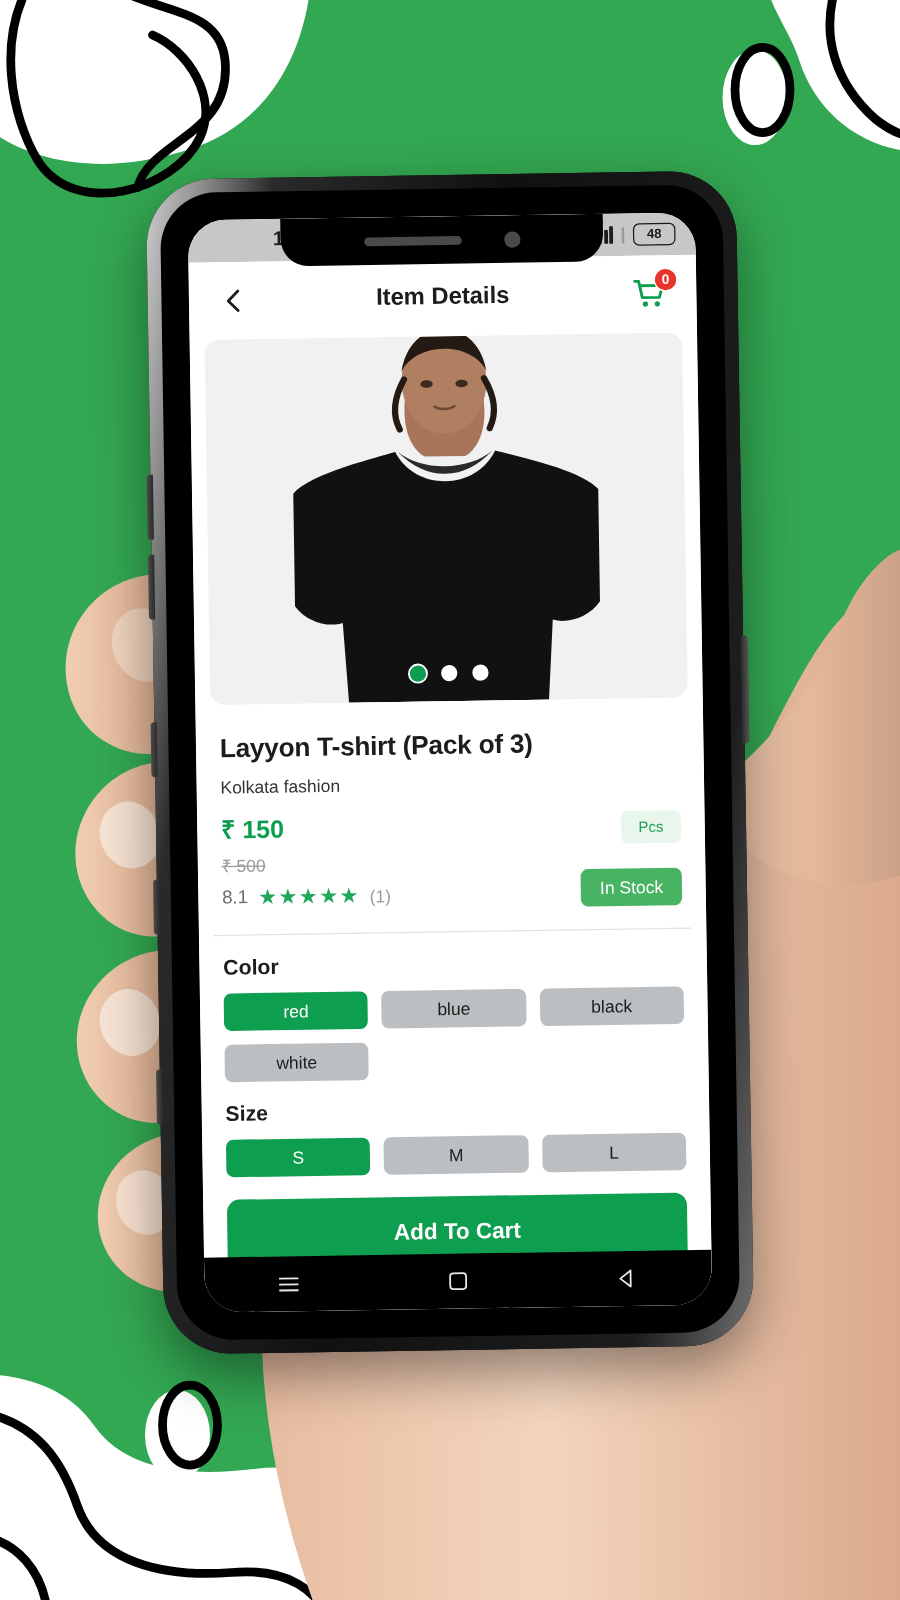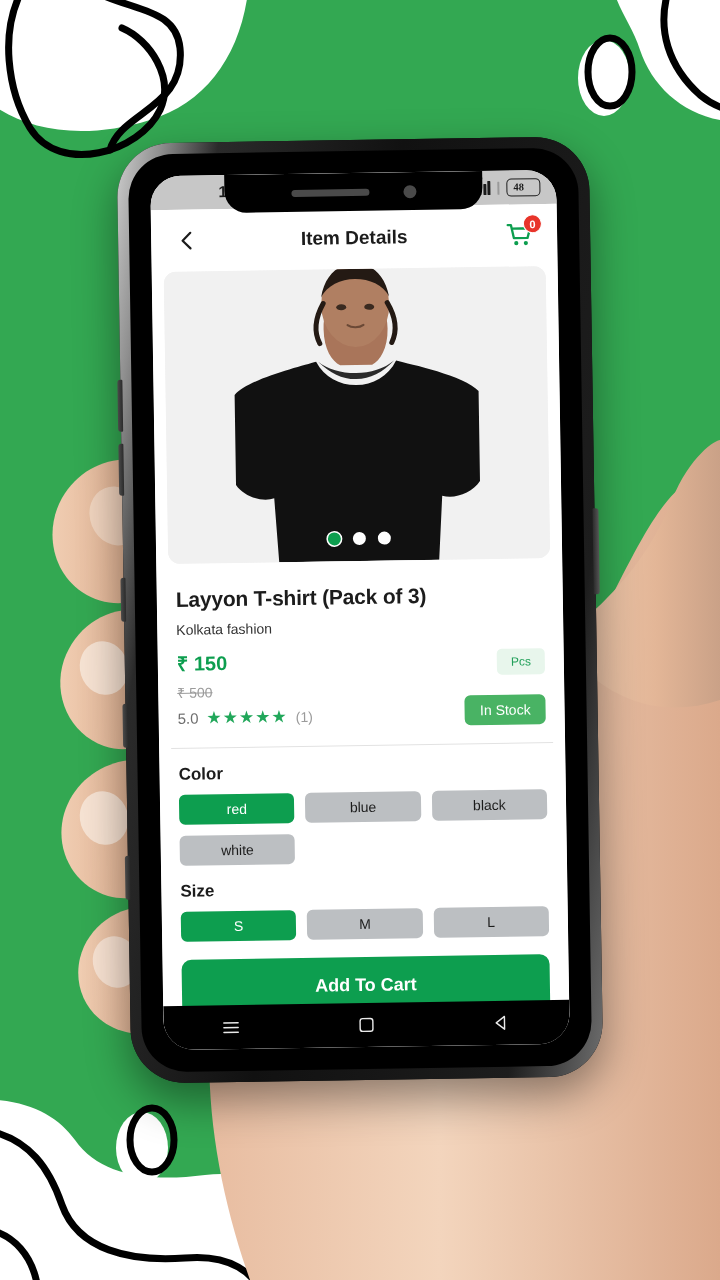--- a/index.html
+++ b/index.html
@@ -68,21 +68,21 @@
   }
   .sb-time { flex:0 0 auto; margin-left:52px; letter-spacing:.2px; }
   .sb-right { margin-left:auto; display:flex; align-items:center; gap:7px; }
   .sb-sig { display:flex; align-items:flex-end; gap:1.5px; height:14px; position:relative; }
   .sb-sig i { display:block; width:3px; background:#1b1b1b; border-radius:.5px; }
   .sb-4g { position:absolute; top:-7px; left:0; font-size:7px; font-weight:700; letter-spacing:-.3px; }
   .sb-bars2 { width:2px; height:13px; background:#9a9a9a; border-radius:.5px; }
   .sb-batt {
     border:1.6px solid #1b1b1b; border-radius:5px;
     font-size:10.5px; font-weight:700; line-height:1;
-    padding:2.5px 6px 2.5px 6px; min-width:34px; text-align:left;font-family:Liberation Serif, serif;
+    padding:2.5px 6px 2.5px 6px; min-width:34px; text-align:center;
   }
   .notch {
     position:absolute; left:50%; transform:translateX(-50%);
     top:0; width:258px; height:38px;
     background:#000;
     border-radius:0 0 22px 22px;
     display:flex; align-items:center; justify-content:center; gap:34px;
     z-index:5;
   }
   .notch .grille { width:78px; height:7px; border-radius:4px; background:#4a4a4a; }
@@ -316,21 +316,21 @@
 
         <div class="info">
           <div class="prod-title">Layyon T-shirt (Pack of 3)</div>
           <div class="prod-brand">Kolkata fashion</div>
 
           <div class="pricerow">
             <div class="price-col">
               <div class="price">₹ 150</div>
               <div class="mrp">₹ 500</div>
               <div class="rating">
-                <span class="val">5.0</span>
+                <span class="val">8.1</span>
                 <span class="stars">★★★★★</span>
                 <span class="count">(1)</span>
               </div>
             </div>
             <div class="badge-col">
               <span class="pcs-badge">Pcs</span>
               <span class="stock-badge">In Stock</span>
             </div>
           </div>
         </div>

